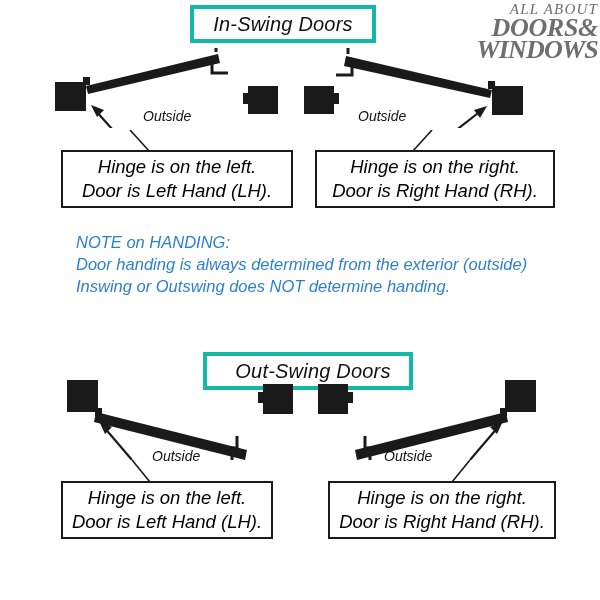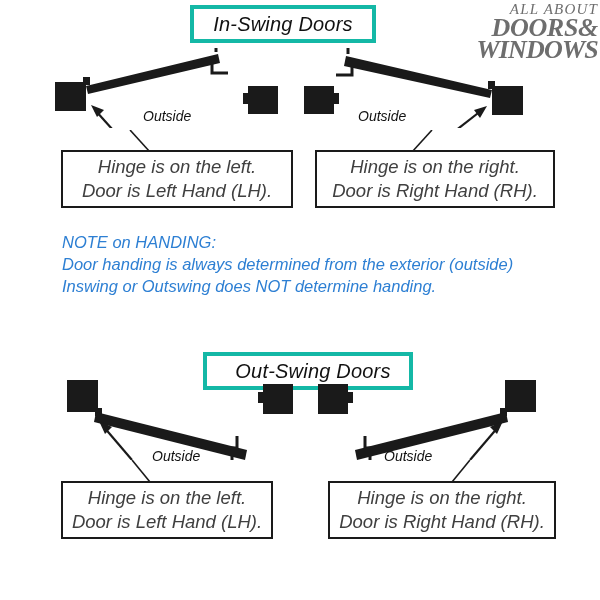--- a/index.html
+++ b/index.html
@@ -36,21 +36,21 @@
 
   
   .caption-box {
     border: 2px solid #1a1a1a;
     background: #ffffff;
     display: flex;
     flex-direction: column;
     align-items: center;
     justify-content: center;
     font-size: 18.5px;
-    color: #404040;
+    color: #000000;
     line-height: 1.28;
     box-sizing: border-box;
     padding: 2px 0;
   }
   .caption-box span { display: block; white-space: nowrap; }
 
   
   #note-block {
     color: #2d7fd3;
     font-size: 16.5px;
@@ -163,21 +163,21 @@
 
   <div class="caption-box abs" style="left:61px; top:150px; width:232px; height:58px;">
     <span>Hinge is on the left.</span>
     <span>Door is Left Hand (LH).</span>
   </div>
   <div class="caption-box abs" style="left:315px; top:150px; width:240px; height:58px;">
     <span>Hinge is on the right.</span>
     <span>Door is Right Hand (RH).</span>
   </div>
 
-  <div id="note-block" class="abs" style="left:62px; top:232px; width:460px;">
+  <div id="note-block" class="abs" style="left:76px; top:232px; width:460px;">
     <div>NOTE on HANDING:</div>
     <div>Door handing is always determined from the exterior (outside)</div>
     <div>Inswing or Outswing does NOT determine handing.</div>
   </div>
 
   <div class="title-box abs" style="left:203px; top:352px; width:192px; height:30px;padding-left:10px;">
     <span>Out-Swing Doors</span>
   </div>
 
   <svg class="abs" style="left:0px; top:378px;" width="600" height="82" viewBox="0 0 600 82">

